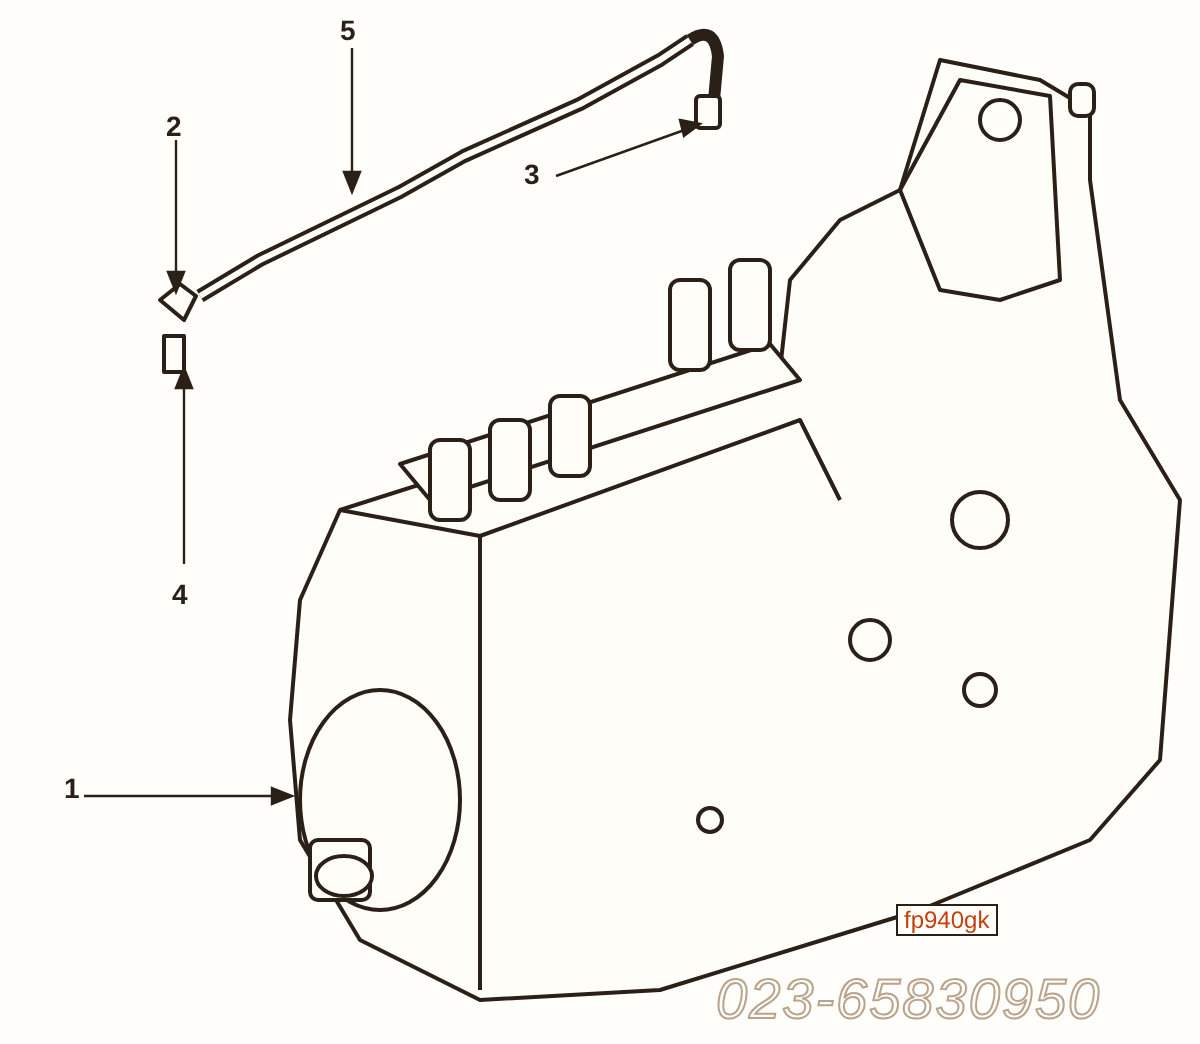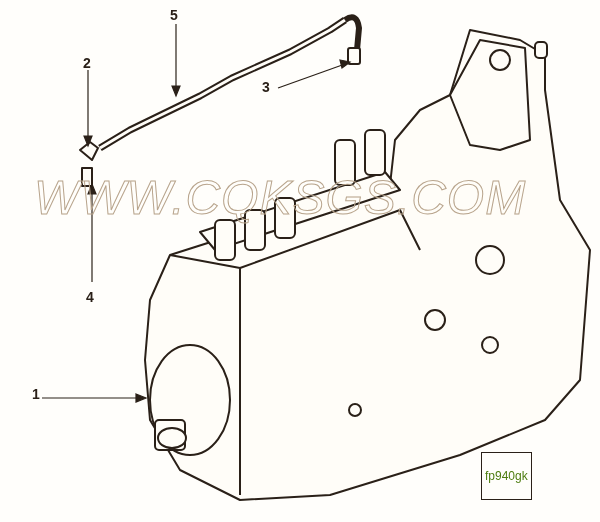--- a/index.html
+++ b/index.html
@@ -1,20 +1,20 @@
 <!DOCTYPE html>
 <html><head>
 <meta charset="utf-8">
 <style>
   html,body{margin:0;padding:0;background:#fff;}
   #stage{position:relative;width:600px;height:522px;overflow:hidden;background:#fffefb;font-family:"Liberation Sans",sans-serif;}
   svg{position:absolute;left:0;top:0;}
   .callout{position:absolute;font-weight:bold;font-size:14px;color:#2a2018;}
   .wm{position:absolute;font-family:"Liberation Sans",sans-serif;font-style:italic;color:transparent;-webkit-text-stroke:1px #b8a48c;letter-spacing:1px;white-space:nowrap;}
-  .figlabel{position:absolute;left:481px;top:452px;border:1px solid #2a2018;font-size:12px;padding:16px 3px;color:#4d7c0f;background:#fffefb;}
+  .figlabel{position:absolute;left:448px;top:452px;border:1px solid #2a2018;font-size:12px;padding:0 3px;color:#c2410c;background:#fffefb;}
 </style>
 </head>
 <body>
 
 <div id="stage">
   <svg width="600" height="522" viewBox="0 0 600 522">
     <g stroke="#2a2018" stroke-width="2" fill="#fffdf8" stroke-linejoin="round">
 
       <path d="M100 148 L130 130 L200 96 L232 78 L290 52 L330 30 L345 20" fill="none" stroke-width="7"></path>
       <path d="M100 148 L130 130 L200 96 L232 78 L290 52 L330 30 L345 20" fill="none" stroke="#fffdf8" stroke-width="3"></path>
@@ -64,14 +64,14 @@
   </svg>
 
   <div class="callout" style="left:32px;top:386px">1</div>
   <div class="callout" style="left:83px;top:55px">2</div>
   <div class="callout" style="left:262px;top:79px">3</div>
   <div class="callout" style="left:86px;top:289px">4</div>
   <div class="callout" style="left:170px;top:7px">5</div>
 
   <div class="figlabel">fp940gk</div>
 
-  <div class="wm" style="left:34px;top:170px;font-size:48px;">WWW.CQKSGS.COM</div>
+  <div class="wm" style="left:358px;top:484px;font-size:28px;">023-65830950</div>
 </div>
 
 </body></html>

